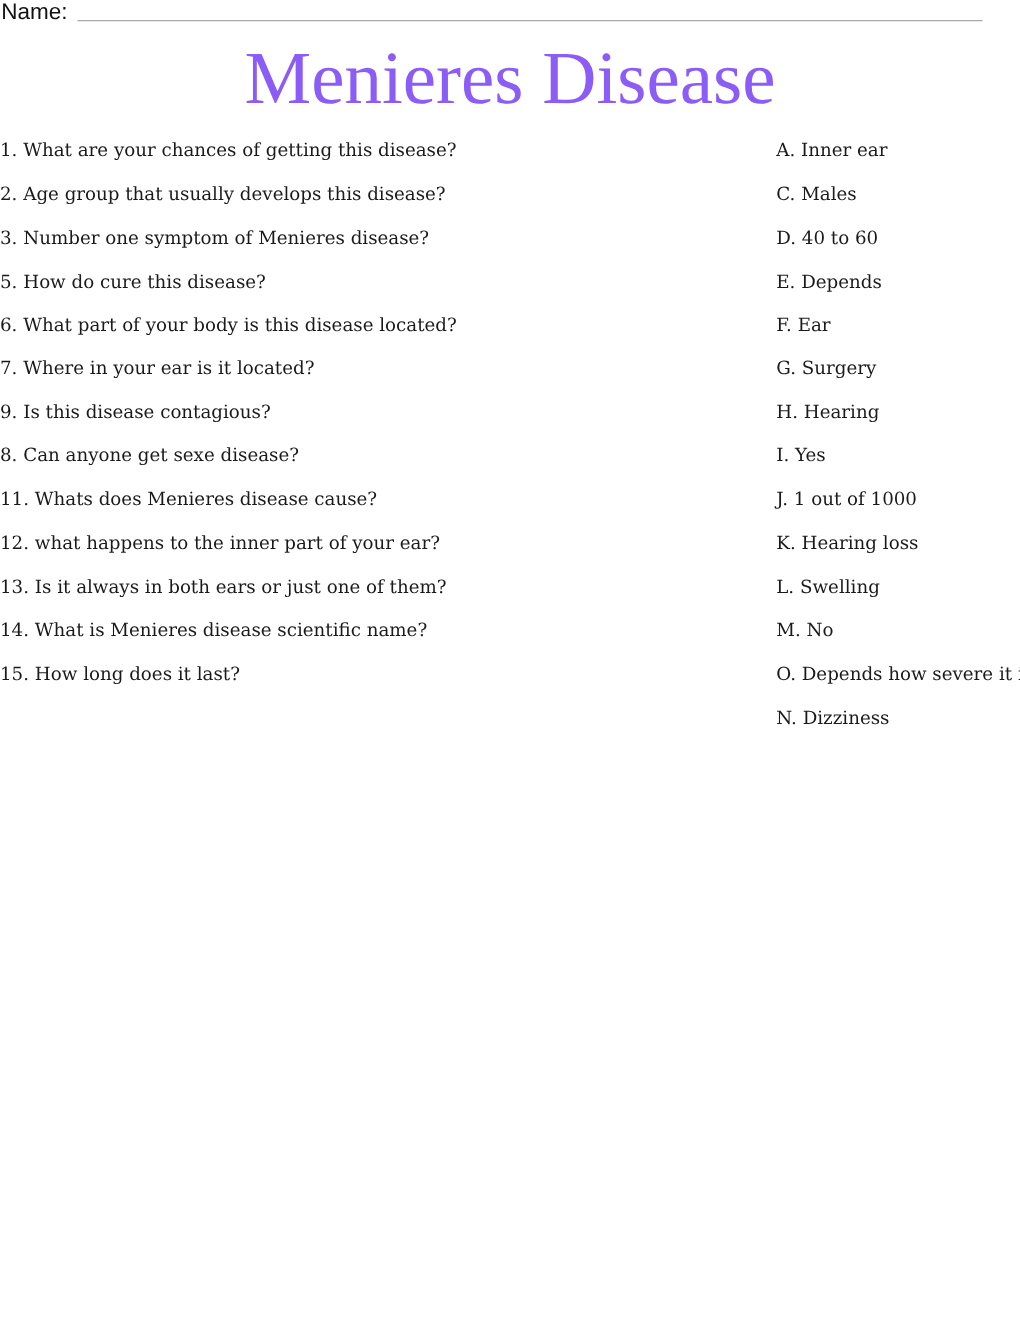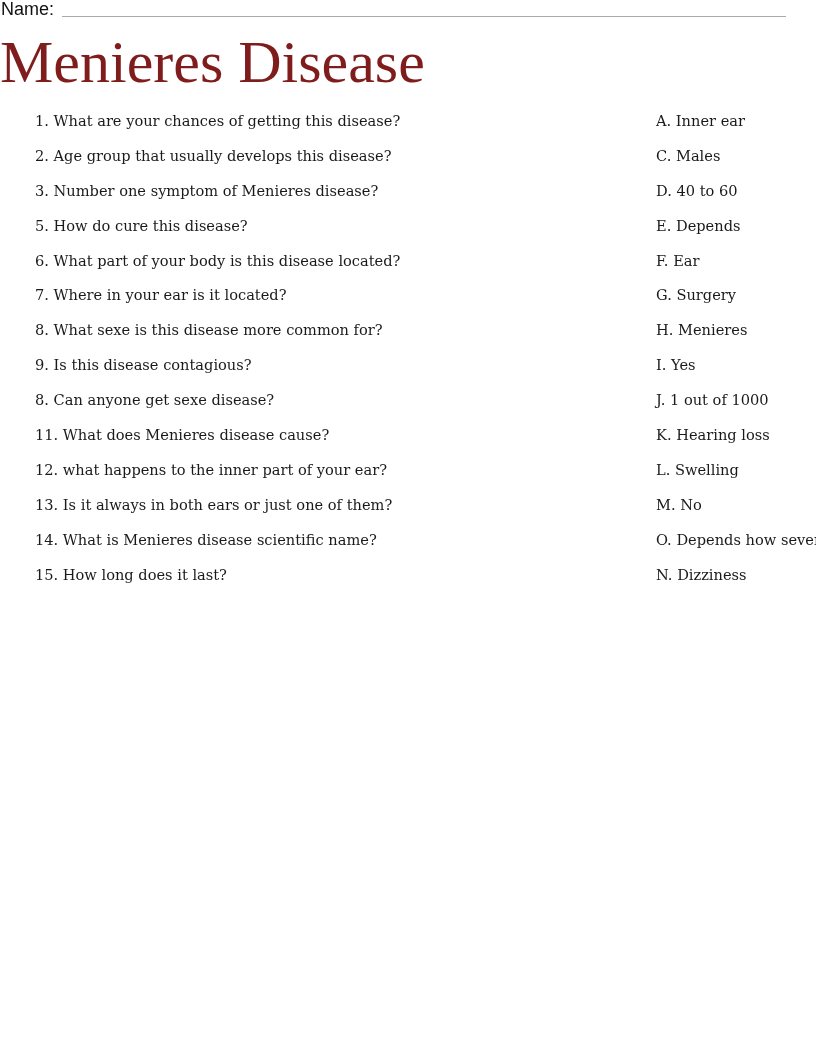--- a/index.html
+++ b/index.html
@@ -1,60 +1,59 @@
 <!DOCTYPE html>
 <html><head>
 <meta charset="utf-8">
 <style>
   html, body { margin: 0; padding: 0; background: #ffffff; }
   body { width: 816px; height: 1056px; position: relative; overflow: hidden; color: #111; }
   .name-row { position: absolute; left: 0; top: -2px; height: 22px; width: 790px; }
   .name-label { position: absolute; left: 1px; top: 0; font-family: "Liberation Sans", sans-serif; font-size: 18px; line-height: 22px; color: #111; }
   .name-line { position: absolute; left: 62px; right: 4px; top: 18px; border-bottom: 1px solid #a9a9a9; }
-  .title { position: absolute; left: 0; width: 816px; top: 26px; font-family: "Liberation Serif", serif; font-size: 60px; line-height: 72px; color: #7f1d1d; margin: 0; font-weight: normal; }
+  .title { position: absolute; left: 0; width: 816px; top: 26px; text-align: center; font-family: "Liberation Serif", serif; font-size: 60px; line-height: 72px; color: #8b5cf6; margin: 0; font-weight: normal; }
   .clues { position: absolute; left: 0; top: 111px; width: 560px; }
   .answers { position: absolute; left: 573px; top: 111px; width: 243px; margin-left: 48px; }
-  .row { font-family: "DejaVu Serif", "Liberation Serif", serif; font-size: 14.6px; line-height: 20px; height: 34.9px; white-space: nowrap; color: #1a1a1a; padding-left: 35px; }
+  .row { font-family: "DejaVu Serif", "Liberation Serif", serif; font-size: 14.6px; line-height: 20px; height: 34.9px; white-space: nowrap; color: #1a1a1a; }
   .row span { display: inline-block; }
 </style>
 </head>
 <body>
 
 <div class="name-row">
   <span class="name-label">Name:</span>
   <div class="name-line"></div>
 </div>
 
 <h1 class="title">Menieres Disease</h1>
 
 <div class="clues">
   <div class="row"><span>1.</span> <span>What are your chances of getting this disease?</span></div>
   <div class="row"><span>2.</span> <span>Age group that usually develops this disease?</span></div>
   <div class="row"><span>3.</span> <span>Number one symptom of Menieres disease?</span></div>
   <div class="row"><span>5.</span> <span>How do cure this disease?</span></div>
   <div class="row"><span>6.</span> <span>What part of your body is this disease located?</span></div>
   <div class="row"><span>7.</span> <span>Where in your ear is it located?</span></div>
-  <div class="row"><span>8.</span> <span>What sexe is this disease more common for?</span></div>
   <div class="row"><span>9.</span> <span>Is this disease contagious?</span></div>
   <div class="row"><span>8.</span> <span>Can anyone get sexe disease?</span></div>
-  <div class="row"><span>11.</span> <span>What does Menieres disease cause?</span></div>
+  <div class="row"><span>11.</span> <span>Whats does Menieres disease cause?</span></div>
   <div class="row"><span>12.</span> <span>what happens to the inner part of your ear?</span></div>
   <div class="row"><span>13.</span> <span>Is it always in both ears or just one of them?</span></div>
   <div class="row"><span>14.</span> <span>What is Menieres disease scientific name?</span></div>
   <div class="row"><span>15.</span> <span>How long does it last?</span></div>
 </div>
 
 <div class="answers">
   <div class="row"><span>A.</span> <span>Inner ear</span></div>
   <div class="row"><span>C.</span> <span>Males</span></div>
   <div class="row"><span>D.</span> <span>40 to 60</span></div>
   <div class="row"><span>E.</span> <span>Depends</span></div>
   <div class="row"><span>F.</span> <span>Ear</span></div>
   <div class="row"><span>G.</span> <span>Surgery</span></div>
-  <div class="row"><span>H.</span> <span>Menieres</span></div>
+  <div class="row"><span>H.</span> <span>Hearing</span></div>
   <div class="row"><span>I.</span> <span>Yes</span></div>
   <div class="row"><span>J.</span> <span>1 out of 1000</span></div>
   <div class="row"><span>K.</span> <span>Hearing loss</span></div>
   <div class="row"><span>L.</span> <span>Swelling</span></div>
   <div class="row"><span>M.</span> <span>No</span></div>
   <div class="row"><span>O.</span> <span>Depends how severe it is</span></div>
   <div class="row"><span>N.</span> <span>Dizziness</span></div>
 </div>
 
 </body></html>

